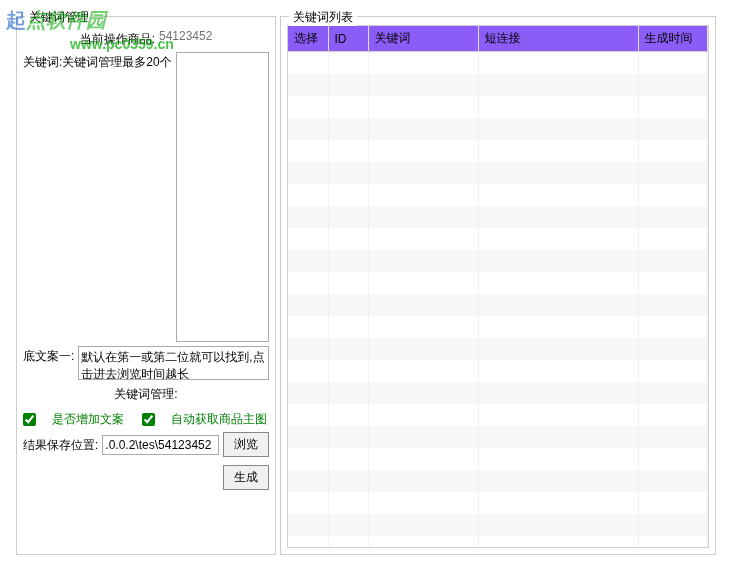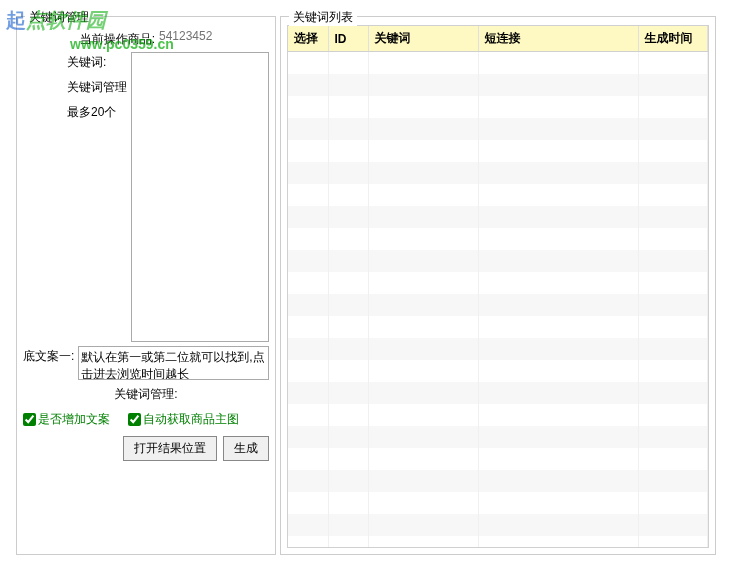--- a/index.html
+++ b/index.html
@@ -56,43 +56,41 @@
   width: 190px;
   height: 290px;
   resize: none;
   font-family: inherit;
   font-size: 12px;
   padding: 2px;
   border: 1px solid #aaa;
 }
 .kw-labels {
   display: flex;
-  flex-direction: column;
-  gap: 6px;
-  margin-left: 44px;
+  flex-direction: row;
 }
 textarea.copy-input {
   flex: 1;
   height: 34px;
   resize: none;
   font-family: inherit;
   font-size: 12px;
   padding: 2px;
   border: 1px solid #aaa;
 }
 .checkbox-row {
   display: flex;
   align-items: center;
   gap: 18px;
   margin: 4px 0;
 }
 .checkbox-item {
   display: flex;
   align-items: center;
-  gap: 2px;
+  gap: 16px;
   color: #008000;
 }
 .checkbox-item input { accent-color: #008000; }
 input.path-input {
   flex: 1;
   min-width: 0;
   border: 1px solid #aaa;
   padding: 2px;
   font-family: inherit;
   font-size: 12px;
@@ -117,25 +115,25 @@
   border: 1px solid #d0d0d0;
   overflow: hidden;
 }
 table {
   width: 100%;
   border-collapse: collapse;
   font-size: 12px;
 }
 th {
   text-align: left;
-  font-weight: bold;
+  font-weight: normal;
   padding: 4px 6px;
   border-right: 1px solid #e0e0e0;
   border-bottom: 1px solid #d0d0d0;
-  background: #fef9c3;
+  background: #8b5cf6;
 }
 td {
   padding: 4px 6px;
   border-right: 1px solid #f0f0f0;
   height: 20px;
 }
 tr.alt td { background: #f7f7f7; }
 .watermark {
   position: absolute;
   top: 10px;
@@ -202,24 +200,28 @@
       <label class="checkbox-item">
         <input type="checkbox" checked="" style="">
         <span>是否增加文案</span>
       </label>
       <label class="checkbox-item">
         <input type="checkbox" checked="" style="">
         <span>自动获取商品主图</span>
       </label>
     </div>
 
+    <div class="row" style="align-items:center;">
+      <span class="label">结果保存位置:</span>
+      <input class="path-input" value=".0.0.2\tes\54123452" style="">
+      <button>浏览</button>
+    </div>
 
 
     <div class="button-row">
-      <button>打开结果位置</button>
       <button>生成</button>
     </div>
   </div>
 
   <div class="fieldset right-panel">
     <div class="fieldset-legend">关键词列表</div>
     <div class="table-wrap">
       <table>
         <thead>
           <tr>

